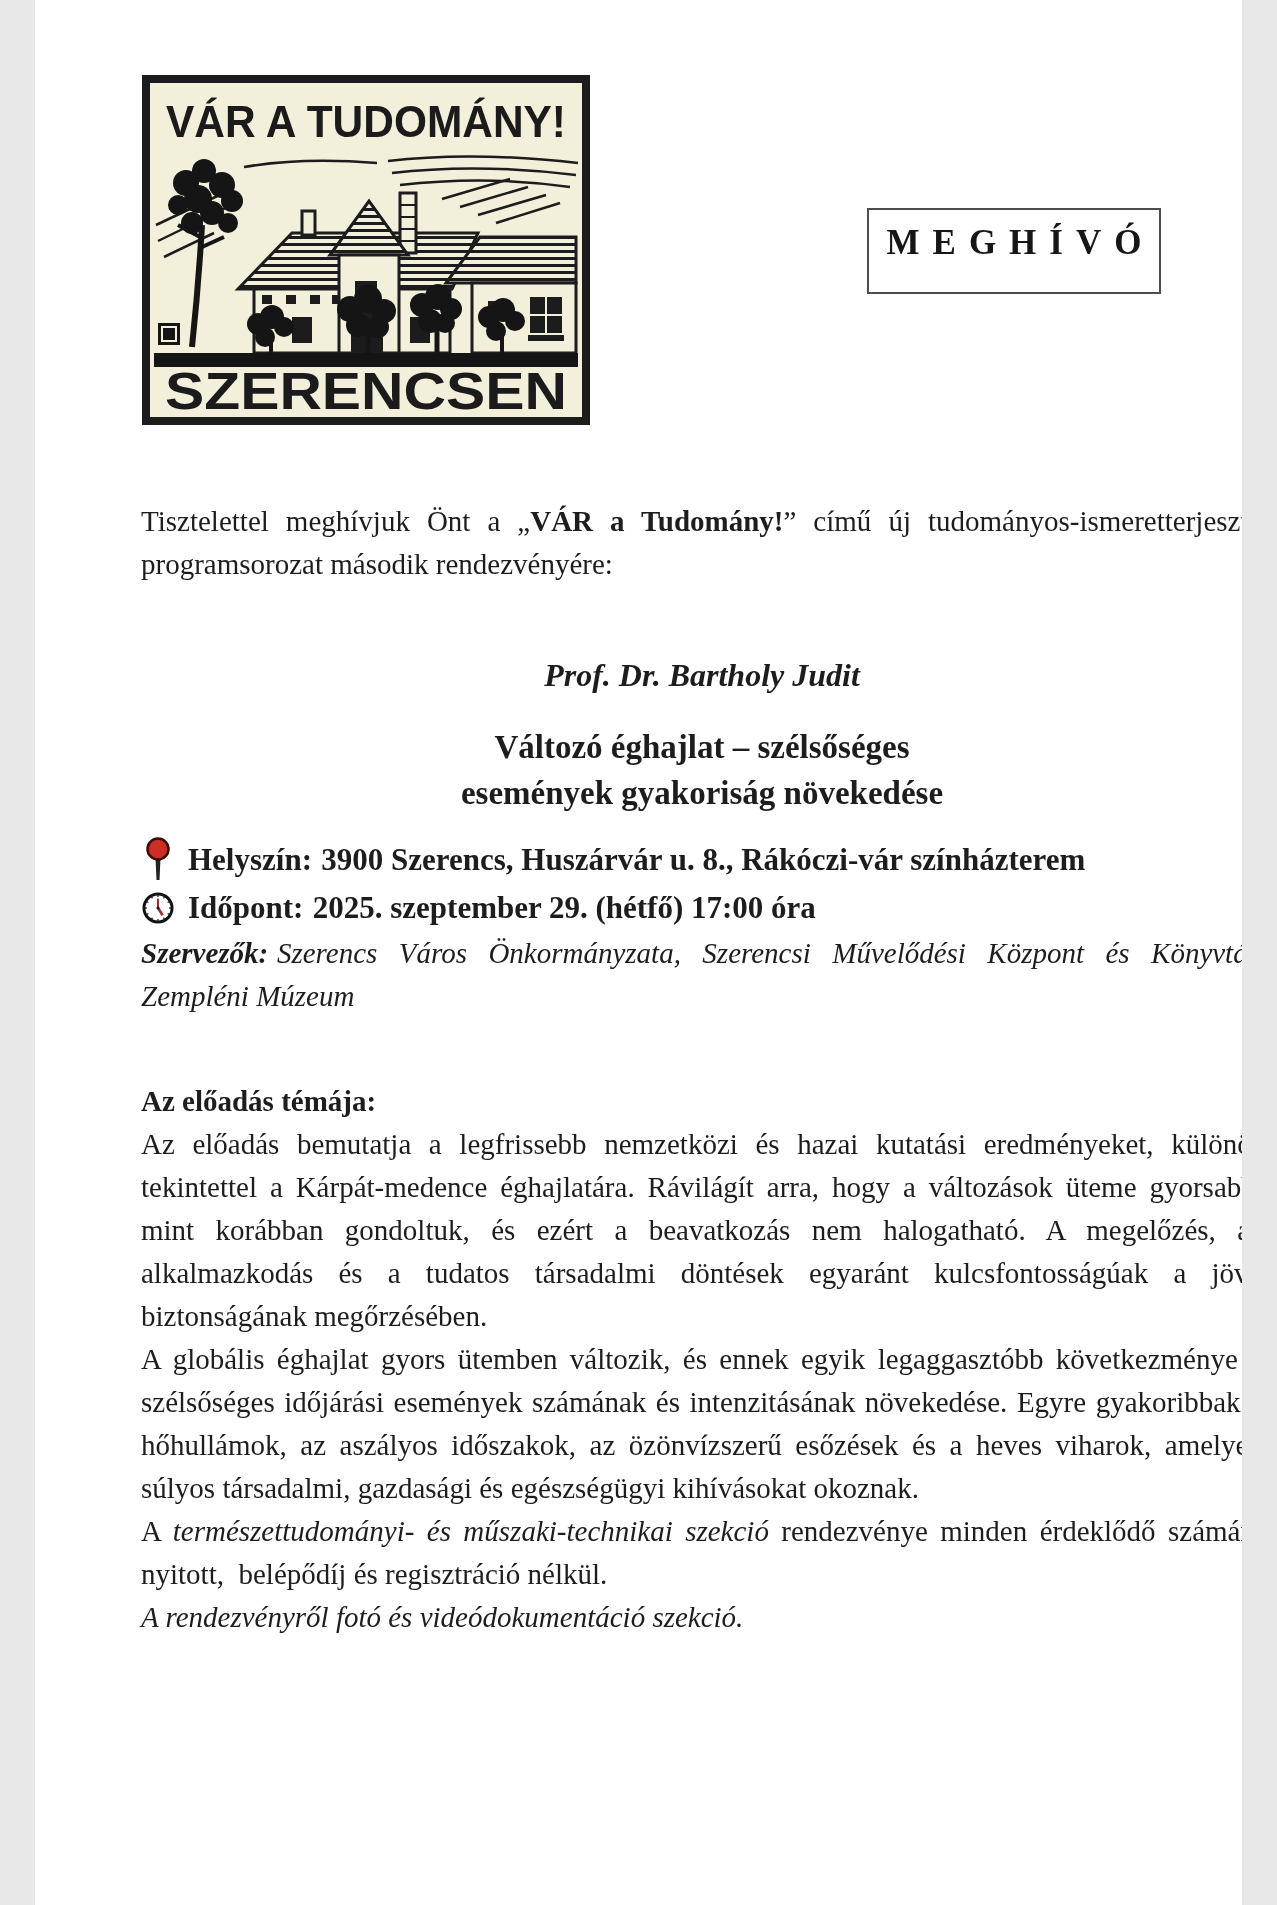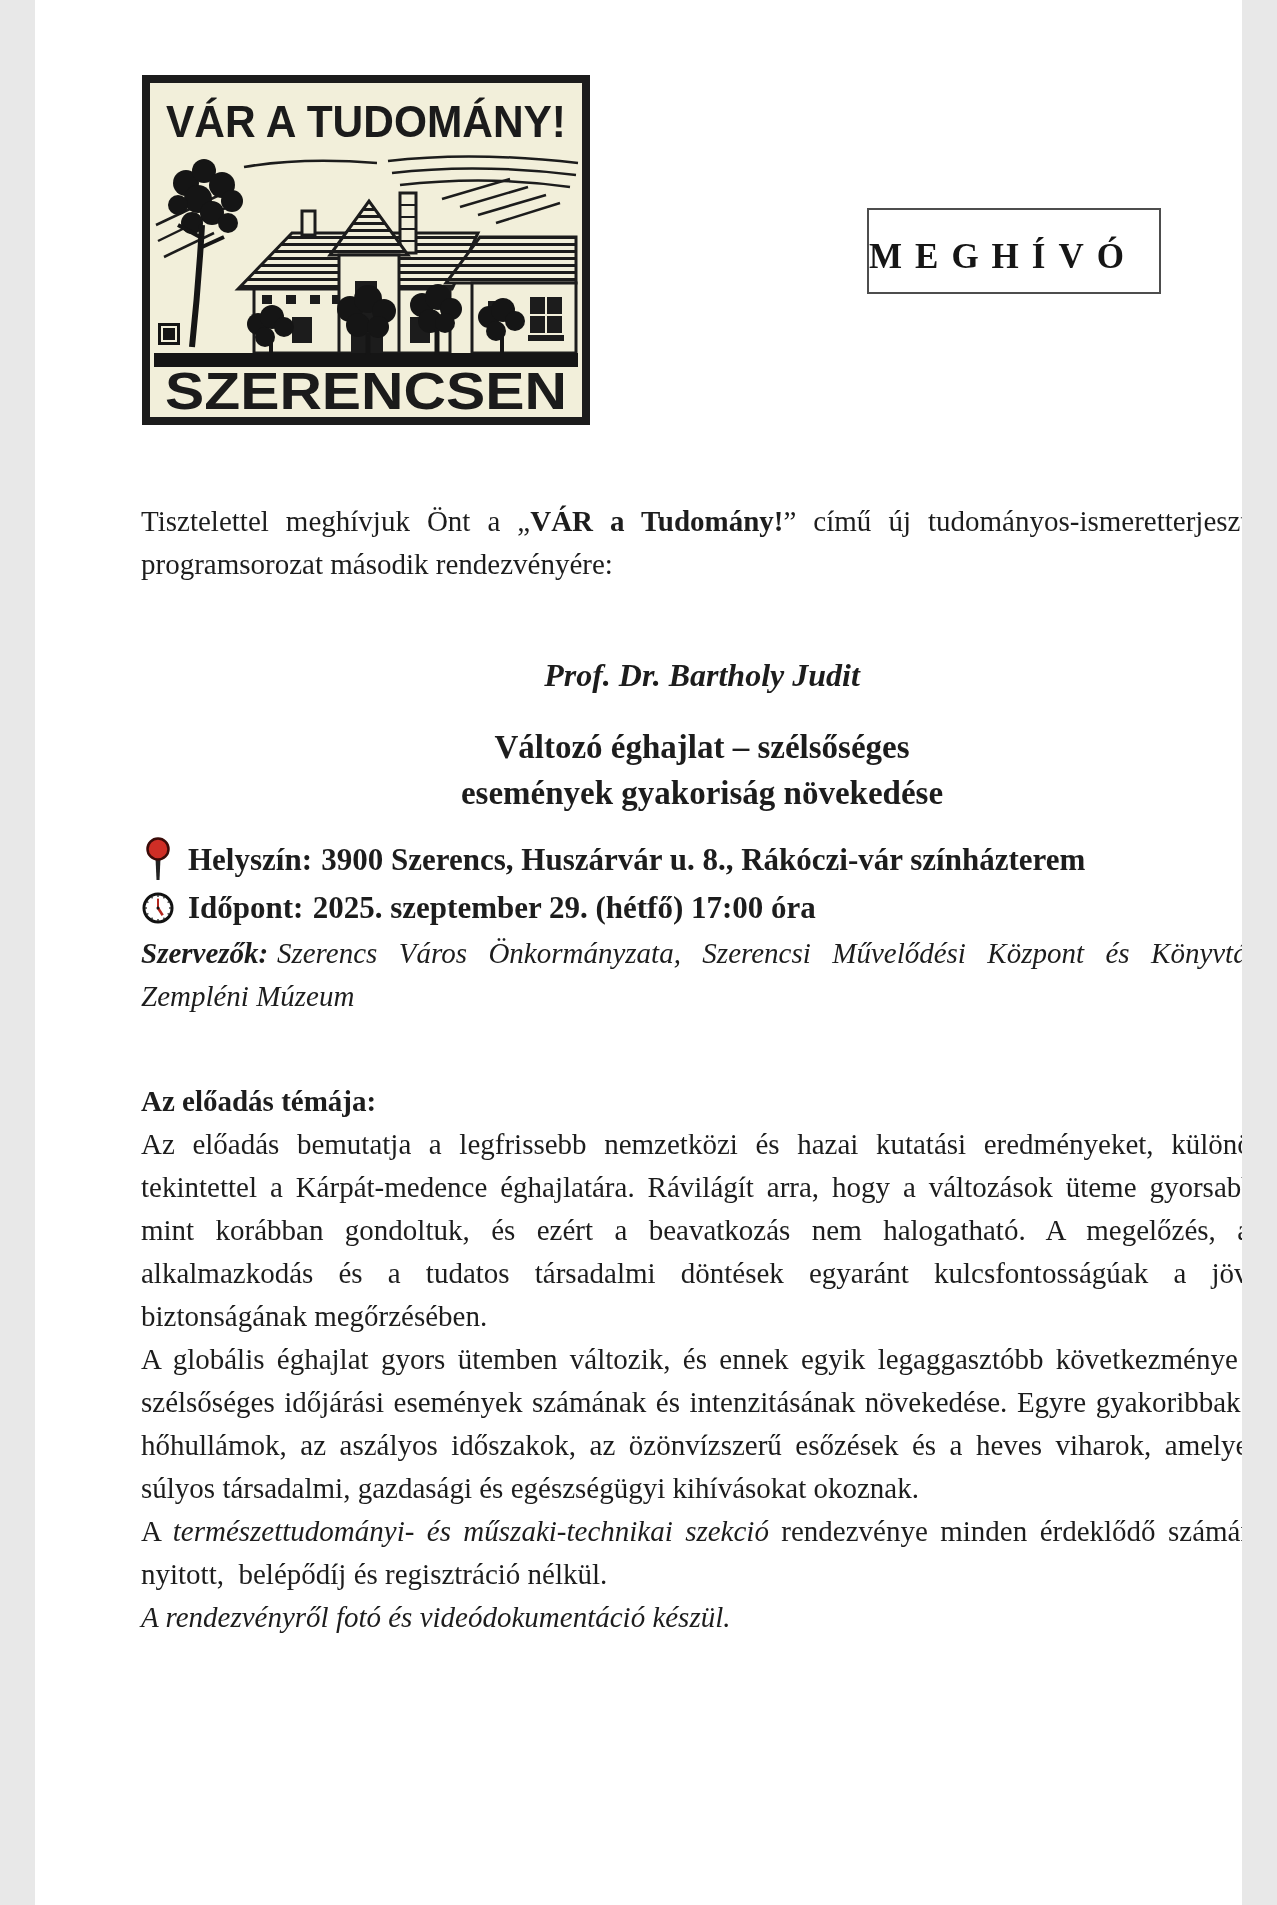--- a/index.html
+++ b/index.html
@@ -11,22 +11,22 @@
   }
 
   
   .logo { position:absolute; left:107px; top:75px; width:448px; height:350px; }
   .logo svg { display:block; width:100%; height:100%; }
   .logo-text { font-family:"Liberation Sans", sans-serif; font-weight:bold; fill:#1b1b1b; }
 
   .badge {
     position:absolute; left:832px; top:208px; width:294px; height:86px;
     border:2px solid #4d4d4d; background:#ffffff;
-    display:flex; align-items:flex-start;
-    box-sizing:border-box; padding-top:27px;
+    display:flex; justify-content:center; align-items:flex-start;
+    box-sizing:border-box; padding-top:13px;
   }
   .badge span {
     font-size:35px; font-weight:bold; letter-spacing:13px; margin-right:-13px;
     color:#161616; white-space:nowrap;
   }
 
   
   .content { position:absolute; left:106px; top:500px; width:1122px; }
 
   p.body {
@@ -222,16 +222,16 @@
     <p class="body organizers"><b>Szervezők:</b><span>Szerencs Város Önkormányzata, Szerencsi Művelődési Központ és Könyvtár, Zempléni Múzeum</span></p>
 
     <div class="topic-heading">Az előadás témája:</div>
 
     <p class="body pnext">Az előadás bemutatja a legfrissebb nemzetközi és hazai kutatási eredményeket, különös tekintettel a Kárpát-medence éghajlatára. Rávilágít arra, hogy a változások üteme gyorsabb, mint korábban gondoltuk, és ezért a beavatkozás nem halogatható. A megelőzés, az alkalmazkodás és a tudatos társadalmi döntések egyaránt kulcsfontosságúak a jövő biztonságának megőrzésében.</p>
 
     <p class="body pfirst">A globális éghajlat gyors ütemben változik, és ennek egyik legaggasztóbb következménye a szélsőséges időjárási események számának és intenzitásának növekedése. Egyre gyakoribbak a hőhullámok, az aszályos időszakok, az özönvízszerű esőzések és a heves viharok, amelyek súlyos társadalmi, gazdasági és egészségügyi kihívásokat okoznak.</p>
 
     <p class="body pnext p3"><span>A </span><i>természettudományi- és műszaki-technikai szekció</i><span> rendezvénye minden érdeklődő számára nyitott,&nbsp; belépődíj és regisztráció nélkül.</span></p>
 
-    <p class="body note">A rendezvényről fotó és videódokumentáció készül.</p>
+    <p class="body note">A rendezvényről fotó és videódokumentáció szekció.</p>
 
   </div>
 </div>
 
 </body></html>

